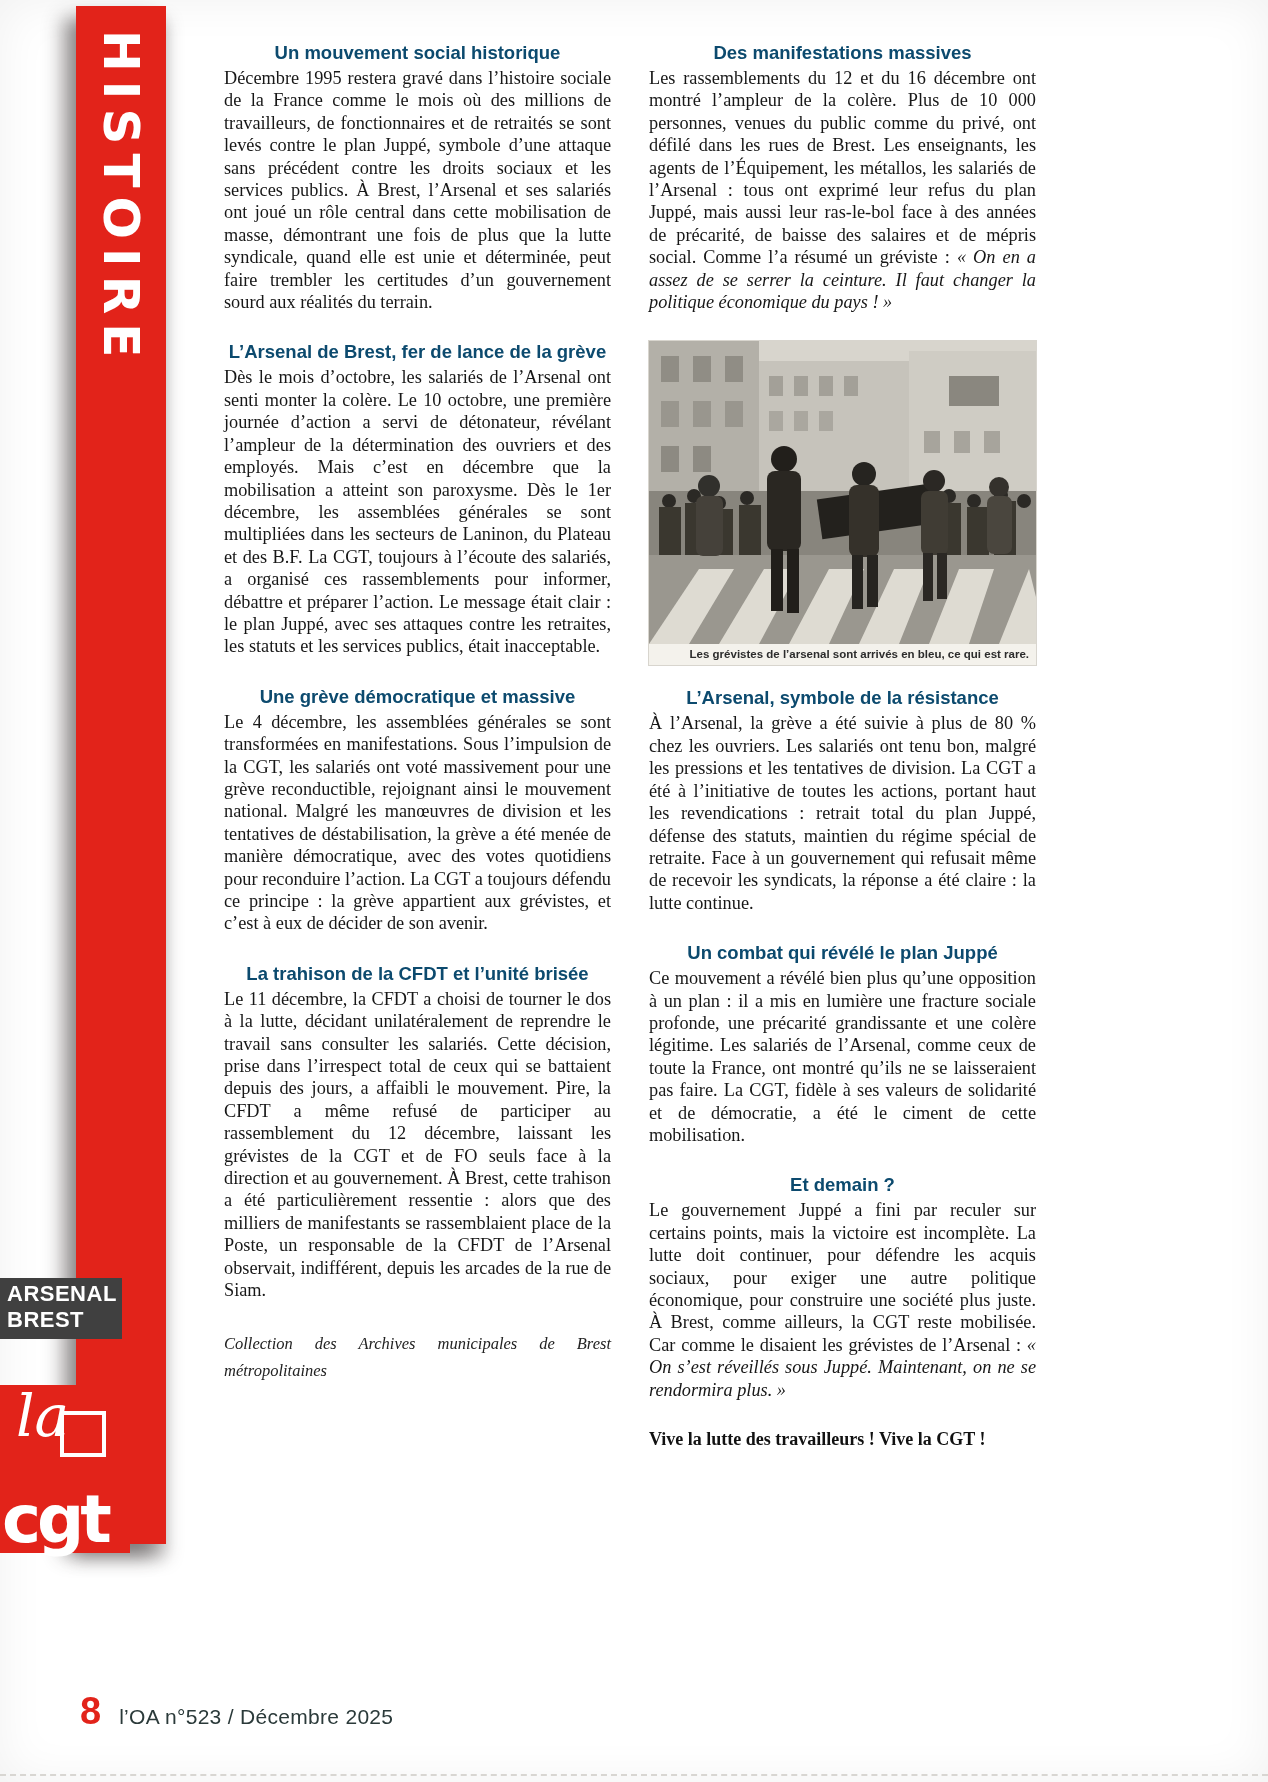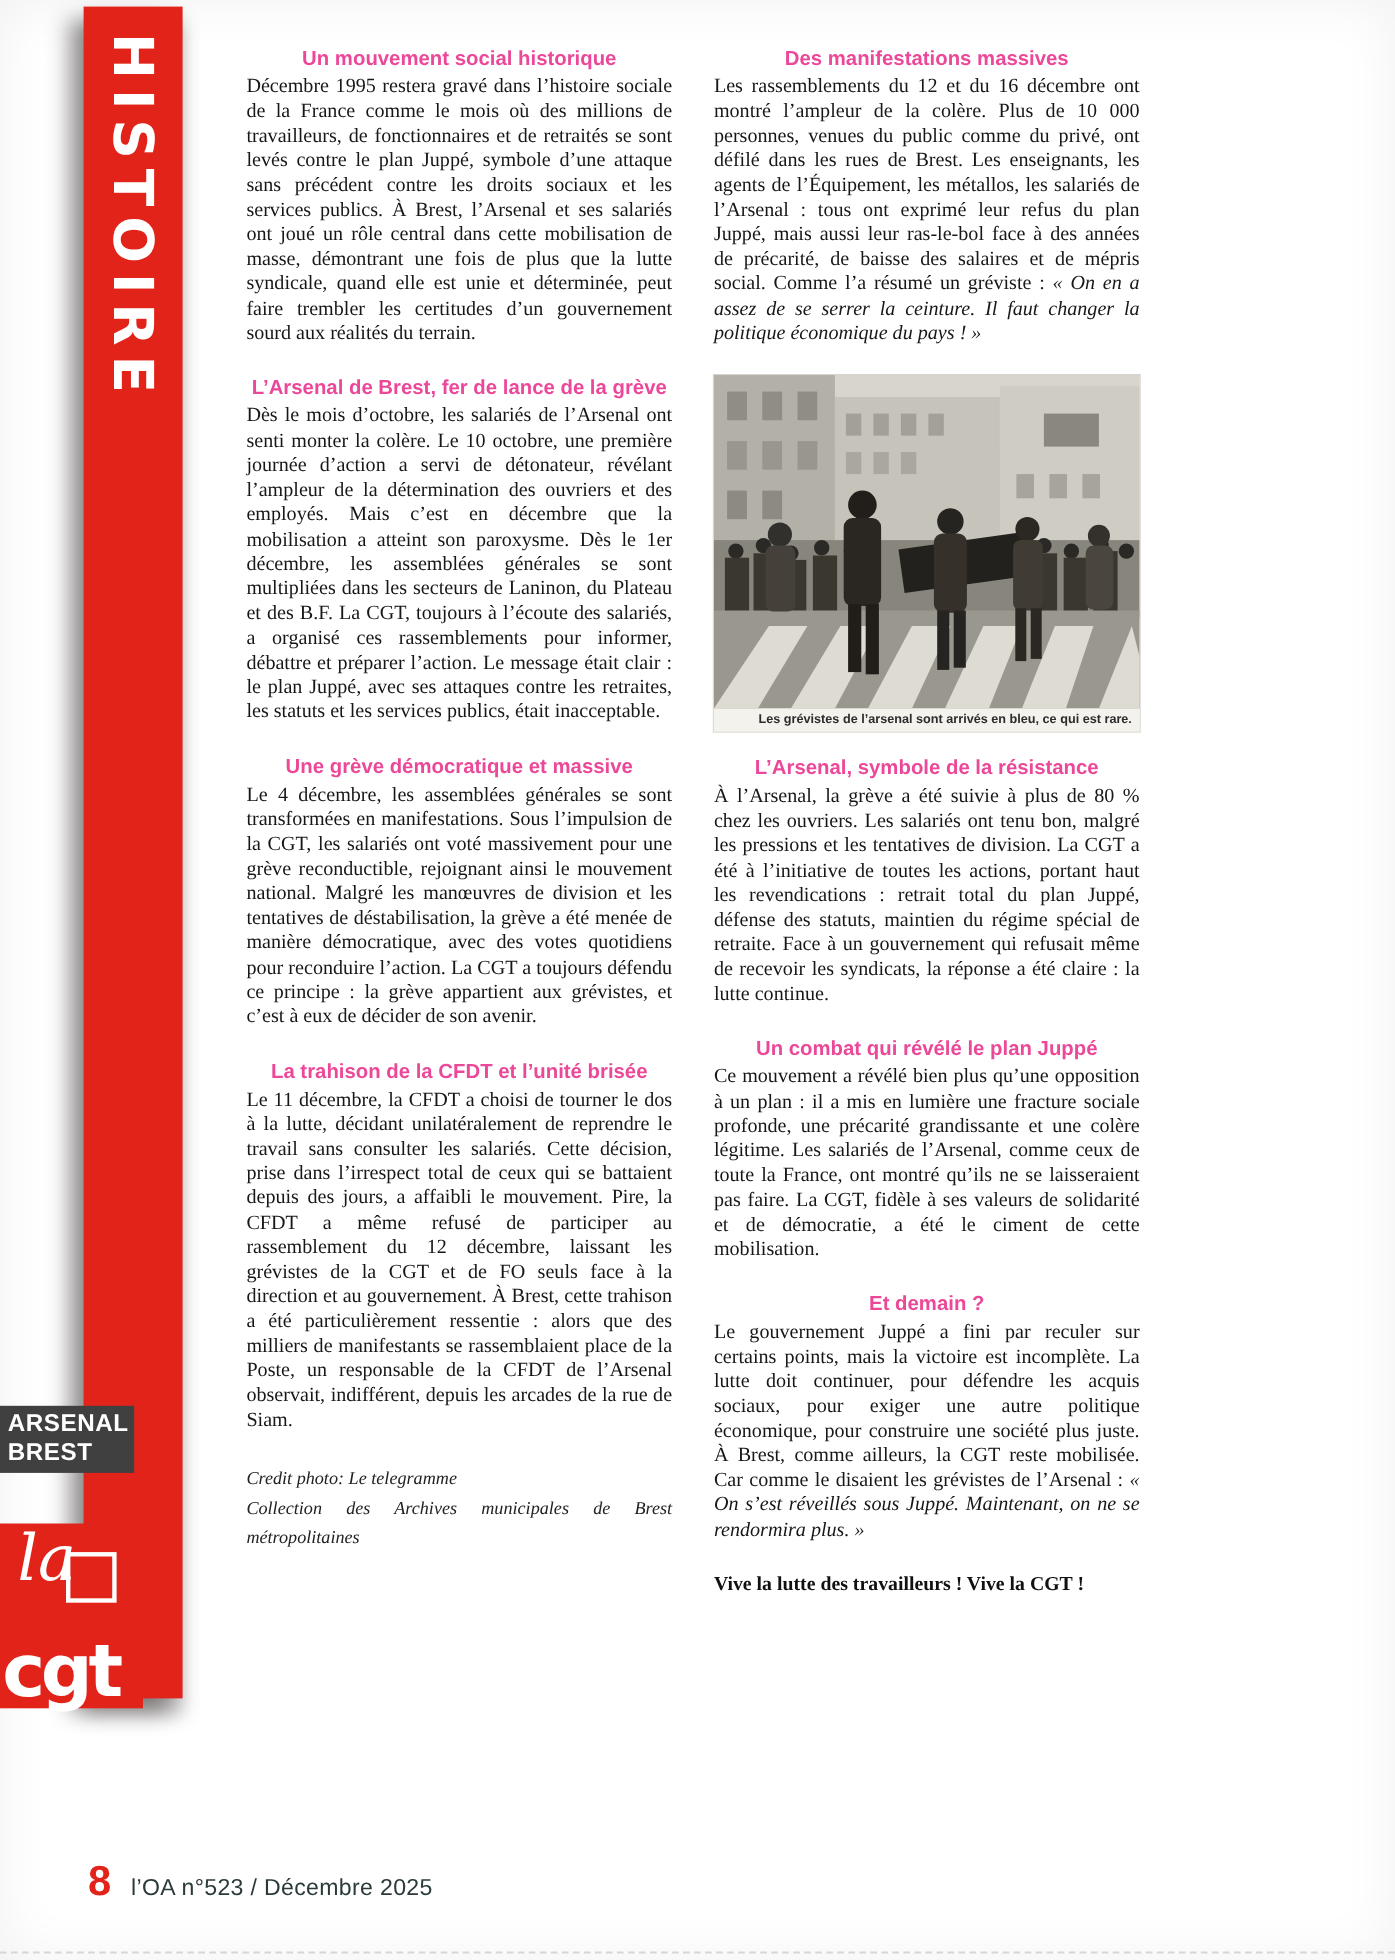--- a/index.html
+++ b/index.html
@@ -68,21 +68,21 @@
     font-family:"Liberation Sans", sans-serif;
     font-weight:700; font-size:25px; line-height:33px;
     color:#e2231a; text-align:center; margin-bottom:22px;
   }
   .columns { display:flex; gap:38px; }
   .col { width:387px; }
   section { margin-bottom:28px; }
   section .heading {
     font-family:"Liberation Sans", sans-serif;
     font-size:18.5px; font-weight:700; text-align:center;
-    color:#ec4899; margin-bottom:3px;
+    color:#0c4a6e; margin-bottom:3px;
   }
   section .body {
     font-size:18.3px; line-height:22.4px; text-align:justify;
     color:#171717;
   }
   .quote { font-style:italic; }
 
   figure.photo { margin:16px 0 22px; width:387px; background:#f4f2ec; box-shadow:0 0 0 1px #d8d5ce; }
   .photo-img { width:387px; height:303px; display:block; }
   .photo-caption {
@@ -151,21 +151,20 @@
         </section>
         <section>
           <h2 class="heading">Une grève démocratique et massive</h2>
           <p class="body">Le 4 décembre, les assemblées générales se sont transformées en manifestations. Sous l’impulsion de la CGT, les salariés ont voté massivement pour une grève reconductible, rejoignant ainsi le mouvement national. Malgré les manœuvres de division et les tentatives de déstabilisation, la grève a été menée de manière démocratique, avec des votes quotidiens pour reconduire l’action. La CGT a toujours défendu ce principe : la grève appartient aux grévistes, et c’est à eux de décider de son avenir.</p>
         </section>
         <section>
           <h2 class="heading">La trahison de la CFDT et l’unité brisée</h2>
           <p class="body">Le 11 décembre, la CFDT a choisi de tourner le dos à la lutte, décidant unilatéralement de reprendre le travail sans consulter les salariés. Cette décision, prise dans l’irrespect total de ceux qui se battaient depuis des jours, a affaibli le mouvement. Pire, la CFDT a même refusé de participer au rassemblement du 12 décembre, laissant les grévistes de la CGT et de FO seuls face à la direction et au gouvernement. À Brest, cette trahison a été particulièrement ressentie : alors que des milliers de manifestants se rassemblaient place de la Poste, un responsable de la CFDT de l’Arsenal observait, indifférent, depuis les arcades de la rue de Siam.</p>
         </section>
         <div class="credit">
-          <div>Credit photo: Le telegramme</div>
           <div>Collection des Archives municipales de Brest métropolitaines</div>
         </div>
       </div>
 
       <div class="col">
         <section>
           <h2 class="heading">Des manifestations massives</h2>
           <p class="body"><span>Les rassemblements du 12 et du 16 décembre ont montré l’ampleur de la colère. Plus de 10 000 personnes, venues du public comme du privé, ont défilé dans les rues de Brest. Les enseignants, les agents de l’Équipement, les métallos, les salariés de l’Arsenal : tous ont exprimé leur refus du plan Juppé, mais aussi leur ras-le-bol face à des années de précarité, de baisse des salaires et de mépris social. Comme l’a résumé un gréviste : </span><span class="quote">« On en a assez de se serrer la ceinture. Il faut changer la politique économique du pays ! »</span></p>
         </section>
 

